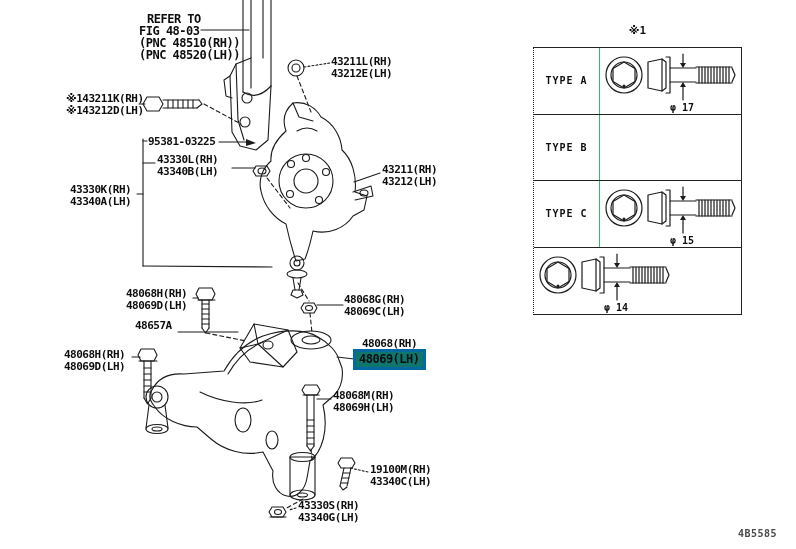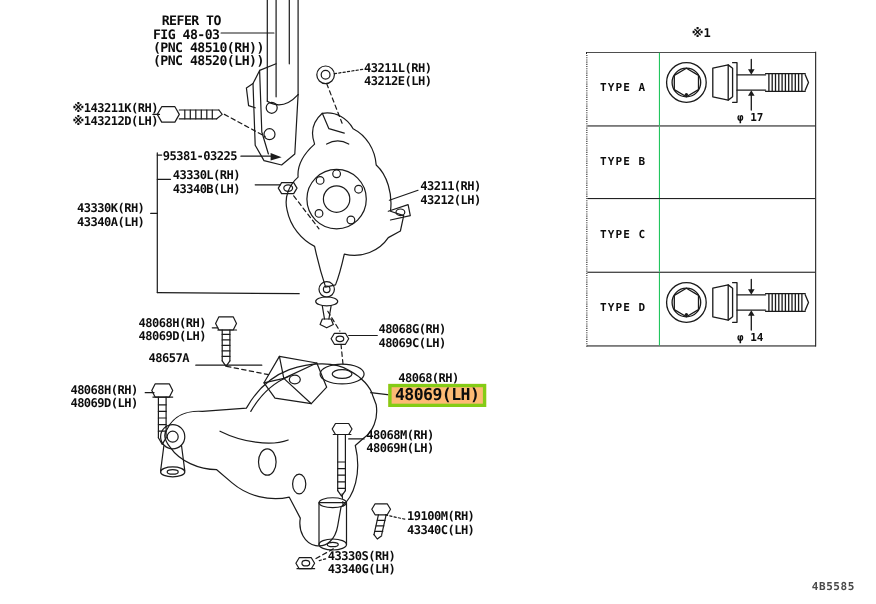--- a/index.html
+++ b/index.html
@@ -6,22 +6,22 @@
   .stage{
     position:relative;width:796px;height:549px;background:#ffffff;overflow:hidden;
     font-family:"DejaVu Sans Mono","DejaVu Sans",monospace;
     font-weight:700;color:#0d0d0d;
   }
   svg.art{position:absolute;left:0;top:0;}
   .part-label{position:absolute;white-space:nowrap;font-size:11px;line-height:11.5px;letter-spacing:-0.5px;}
   .part-note{position:absolute;white-space:nowrap;font-size:12px;line-height:12px;letter-spacing:-0.5px;}
   .part-note .indent1{padding-left:8px;}
   .highlight-box{
-    position:absolute;white-space:nowrap;font-size:15px;line-height:12px;letter-spacing:-0.5px;
-    border:3px solid #84cc16;padding:1px 3px 2px 3px;background:#fdba74;
+    position:absolute;white-space:nowrap;font-size:12px;line-height:12px;letter-spacing:-0.5px;
+    border:3px solid #0369a1;padding:1px 3px 2px 3px;background:#0f766e;
   }
   .bolt-table{
     position:absolute;left:533px;top:47px;width:209px;height:268px;
     border-top:1px solid #222;border-right:1px solid #222;border-bottom:1px solid #222;
     border-left:1px dotted #222;box-sizing:border-box;
   }
   .bolt-table-header{
     position:absolute;left:533px;top:24px;width:209px;text-align:center;font-size:11px;
   }
   .bolt-row{height:66.5px;border-bottom:1px solid #222;display:flex;box-sizing:border-box;}
@@ -304,23 +304,28 @@
             <use href="#boltSym"></use>
           </svg>
         <div class="bolt-dia">φ 17</div>
       </div>
     </div>
     <div class="bolt-row">
       <div class="bolt-type">TYPE B</div>
     </div>
     <div class="bolt-row">
       <div class="bolt-type">TYPE C</div>
+      <div class="bolt-visual">
+        <svg width="134" height="50" viewBox="0 0 134 50">
+            <use href="#boltSym"></use>
+          </svg>
+        <div class="bolt-dia">φ 15</div>
+      </div>
     </div>
     <div class="bolt-row">
-      <div class="bolt-type">TYPE D</div>
       <div class="bolt-visual">
         <svg width="134" height="50" viewBox="0 0 134 50">
             <use href="#boltSym"></use>
           </svg>
         <div class="bolt-dia">φ 14</div>
       </div>
     </div>
   </div>
 
   <div class="footer-code">4B5585</div>

